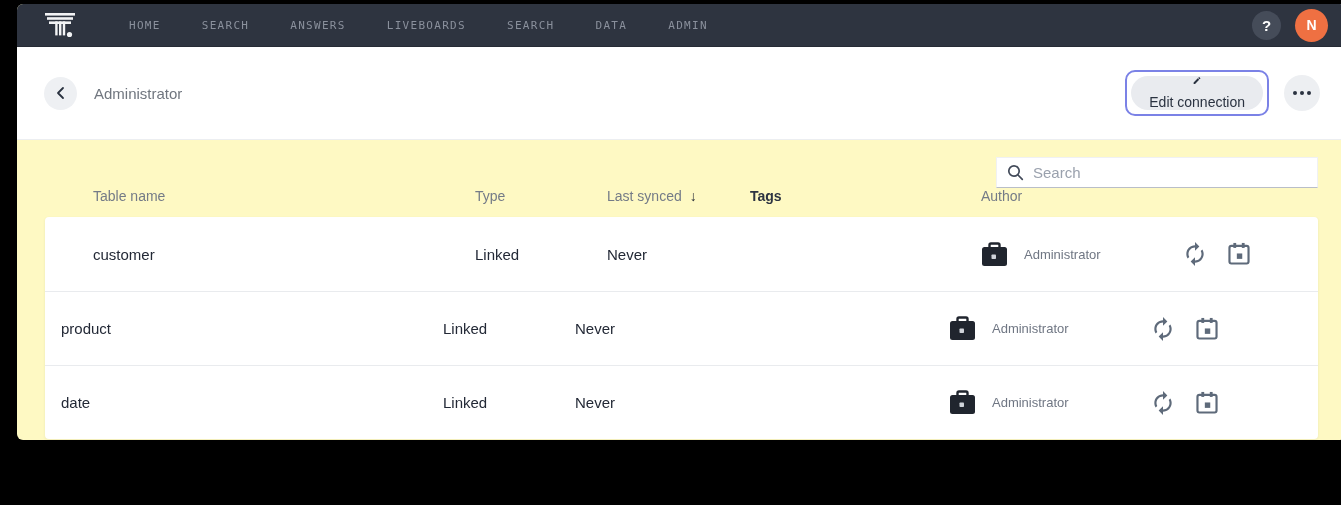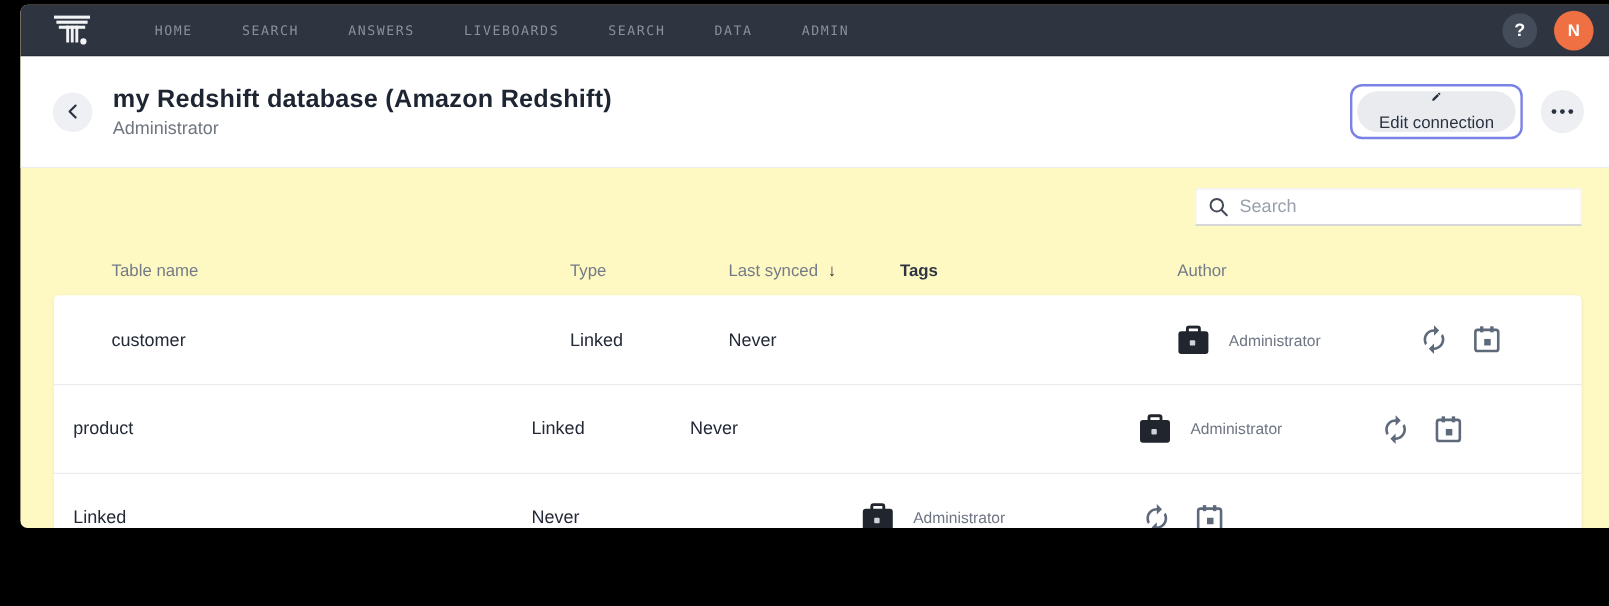--- a/index.html
+++ b/index.html
@@ -72,21 +72,21 @@
   .search-box input {
     border:none; outline:none; flex:1; font-size:15px; color:#3c4454; margin-left:9px;
     font-family:"Liberation Sans", sans-serif; background:transparent;
   }
   .search-box input::placeholder { color:#9aa1ad; }
 
   .grid {
     display:grid; grid-template-columns:382px 132px 143px 231px 199px 1fr;
     align-items:center; padding-left:48px;
   }
-  .thead { margin-top:29px; }
+  .thead { }
   .th { font-size:14px; color:#747b87; font-weight:normal; display:flex; align-items:center; gap:8px; }
   .th.dark { color:#2d3442; font-weight:bold; }
   .sort-arrow { color:#1e2532; font-size:14px; }
 
   .card {
     margin-top:13px; background:#fff; border-radius:4px;
     box-shadow:0 1px 3px rgba(30,37,50,.08);
   }
   .t-row { height:74px; cursor:pointer; }
   .t-row + .t-row { border-top:1px solid #e9ebee;padding-left:16px; }
@@ -130,21 +130,20 @@
     <div class="avatar">N</div>
   </div>
 
   <div class="page-header">
     <div class="back-btn">
       <svg width="14" height="14" viewBox="0 0 14 14">
         <polyline points="9,2 4,7 9,12" fill="none" stroke="#2a3240" stroke-width="1.8" stroke-linecap="round" stroke-linejoin="round"></polyline>
       </svg>
     </div>
     <div class="titles">
-      <div class="page-title">my Redshift database (Amazon Redshift)</div>
       <div class="page-subtitle">Administrator</div>
     </div>
     <div class="header-spacer"></div>
     <div class="edit-ring">
       <button class="edit-btn">
         <svg width="14" height="14" viewBox="0 0 24 24">
           <path fill="#2a3240" d="M3 17.25V21h3.75L17.8 9.94l-3.75-3.75L3 17.25zM20.7 7.04c.39-.39.39-1.02 0-1.41l-2.34-2.34a.996.996 0 0 0-1.41 0l-1.83 1.83 3.75 3.75 1.83-1.83z"></path>
         </svg>
         <span>Edit connection</span>
       </button>
@@ -236,20 +235,21 @@
               <rect x="3.2" y="4.5" width="17.6" height="16.3" rx="1.8" fill="none" stroke="#5e6a7a" stroke-width="2"></rect>
               <rect x="6.8" y="1.8" width="2.6" height="4.6" fill="#5e6a7a"></rect>
               <rect x="14.6" y="1.8" width="2.6" height="4.6" fill="#5e6a7a"></rect>
               <rect x="10" y="11.5" width="5" height="5" fill="#5e6a7a"></rect>
             </svg>
           </button>
         </div>
       </div>
 
       <div class="grid t-row">
+        <div class="cell">date</div>
         <div class="cell">Linked</div>
         <div class="cell">Never</div>
         <div class="cell"></div>
         <div class="cell author-cell">
           <svg width="27" height="25" viewBox="0 0 27 25">
             <rect x="8.5" y="1.5" width="10" height="6" rx="1.5" fill="none" stroke="#20252e" stroke-width="2.4"></rect>
             <rect x="1" y="5" width="25" height="19" rx="2.5" fill="#20252e"></rect>
             <rect x="10.5" y="12.5" width="4.5" height="4.5" rx="0.8" fill="#cfd3d9"></rect>
           </svg>
           <span class="author-name">Administrator</span>

